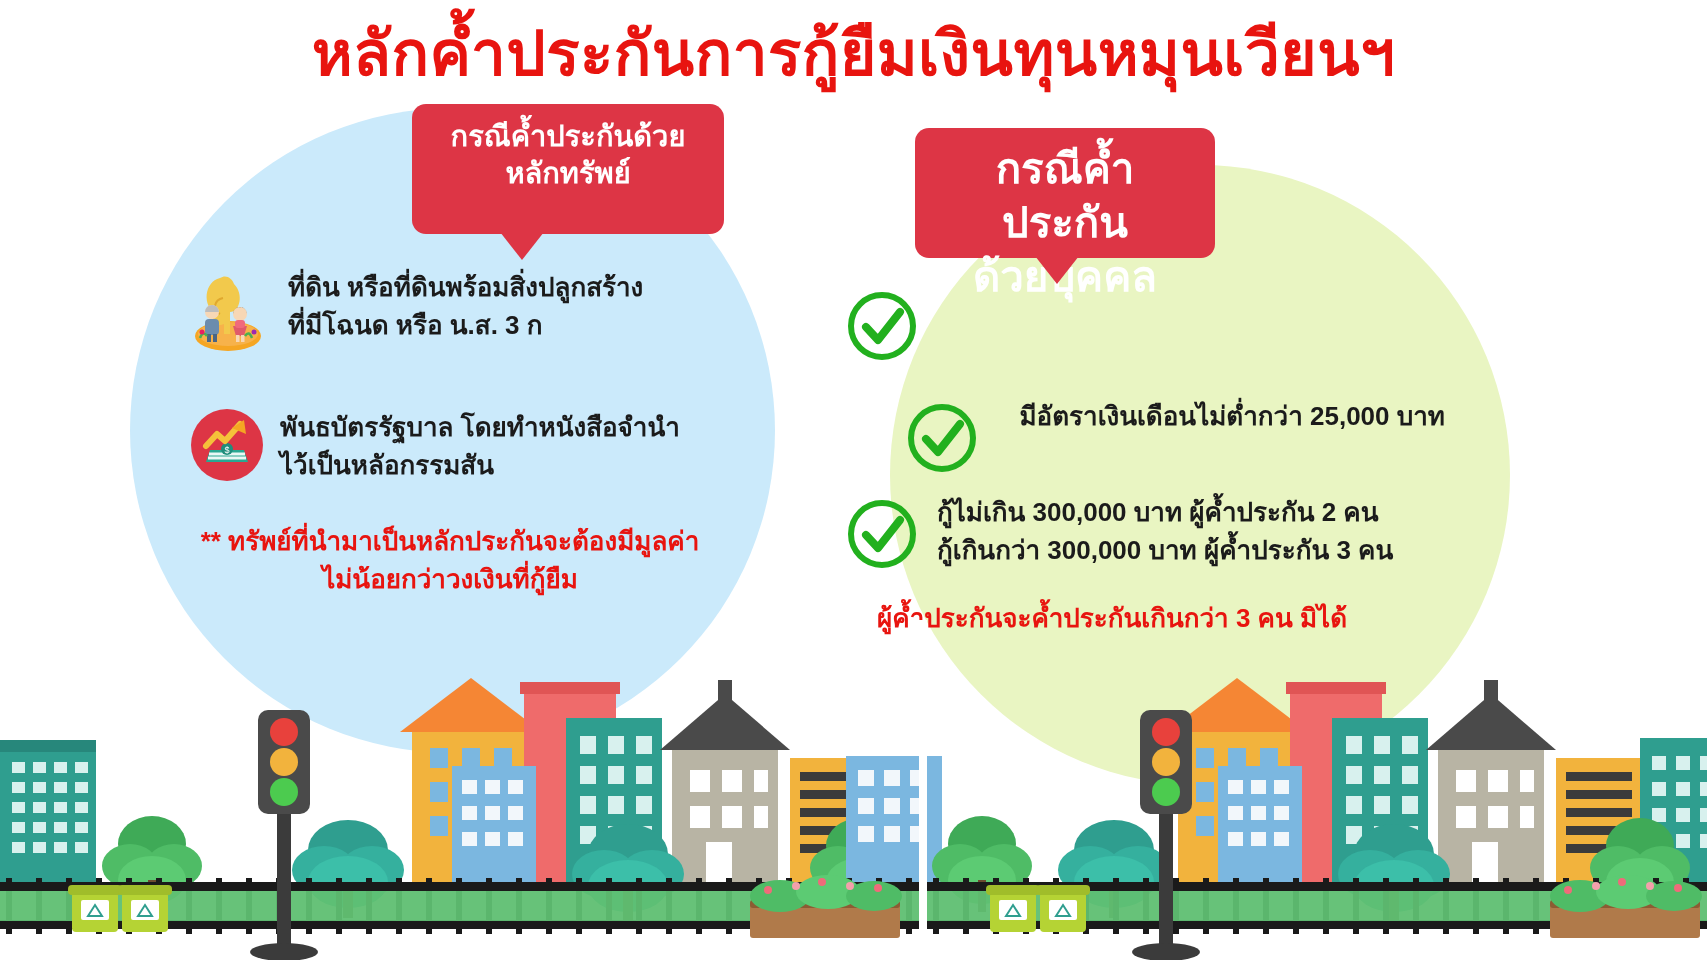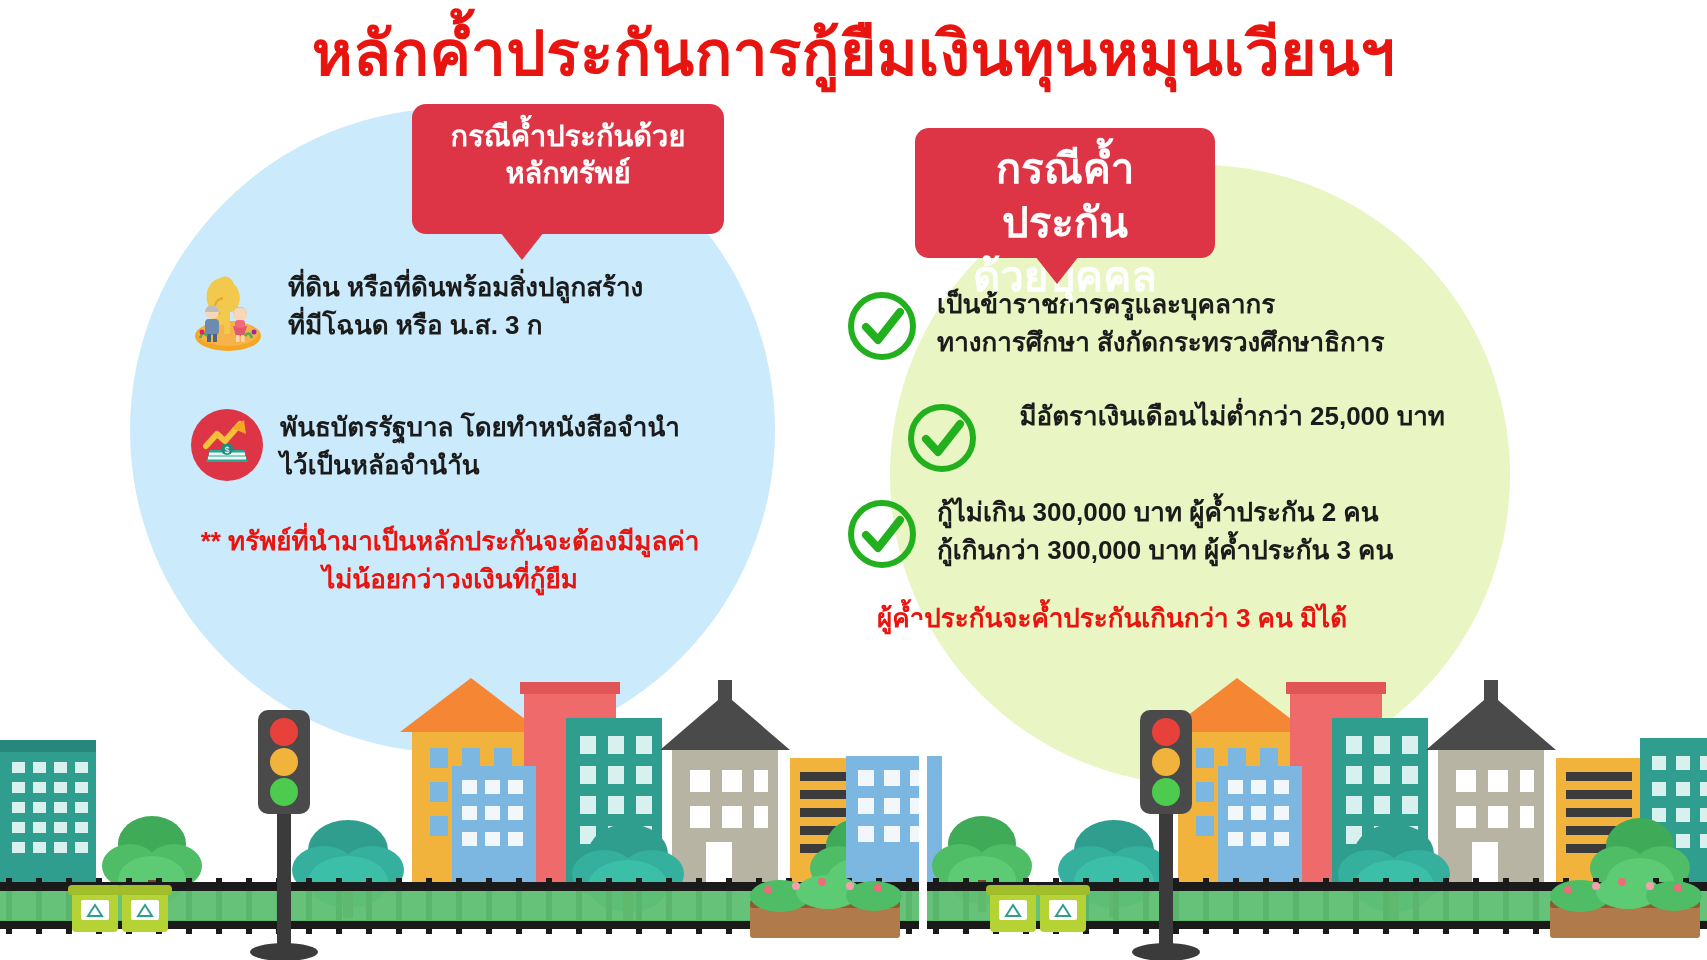--- a/index.html
+++ b/index.html
@@ -172,43 +172,39 @@
           <path d="M19 46 L55 46" stroke="#eaf7f4" stroke-width="3"></path>
           <circle cx="37" cy="41" r="6" fill="#1f8d7c"></circle>
           <text x="37" y="45" font-size="9" fill="#ffffff" text-anchor="middle" font-family="Liberation Sans, sans-serif">$</text>
 
           <polyline points="16,38 27,26 35,33 50,16" fill="none" stroke="#f5c13a" stroke-width="6" stroke-linecap="round" stroke-linejoin="round"></polyline>
           <polygon points="54,12 56,26 42,20" fill="#f5a623"></polygon>
         </svg>
       </span>
       <div>
         <div class="txt">พันธบัตรรัฐบาล  โดยทำหนังสือจำนำ</div>
-        <div class="txt">ไว้เป็นหลัอจำนำัน</div>
+        <div class="txt">ไว้เป็นหลัอกรรมสัน</div>
       </div>
     </div>
 
     <div id="left-note">
       <div class="txt red center">** ทรัพย์ที่นำมาเป็นหลักประกันจะต้องมีมูลค่า</div>
       <div class="txt red center">ไม่น้อยกว่าวงเงินที่กู้ยืม</div>
     </div>
   </div>
 
   <div class="content" id="right-content">
 
     <div class="check-row" id="right-row-1">
       <span class="check">
         <svg width="74" height="74" viewBox="0 0 74 74">
           <circle cx="37" cy="37" r="31" fill="none" stroke="#22b01e" stroke-width="6"></circle>
           <polyline points="21,38 33,51 55,23" fill="none" stroke="#22b01e" stroke-width="8" stroke-linecap="round" stroke-linejoin="round"></polyline>
         </svg>
       </span>
-      <div>
-        <div class="txt">เป็นข้าราชการครูและบุคลากร</div>
-        <div class="txt">ทางการศึกษา สังกัดกระทรวงศึกษาธิการ</div>
-      </div>
     </div>
 
     <div class="check-row" id="right-row-2">
       <span class="check">
         <svg width="74" height="74" viewBox="0 0 74 74">
           <circle cx="37" cy="37" r="31" fill="none" stroke="#22b01e" stroke-width="6"></circle>
           <polyline points="21,38 33,51 55,23" fill="none" stroke="#22b01e" stroke-width="8" stroke-linecap="round" stroke-linejoin="round"></polyline>
         </svg>
       </span>
       <div>

